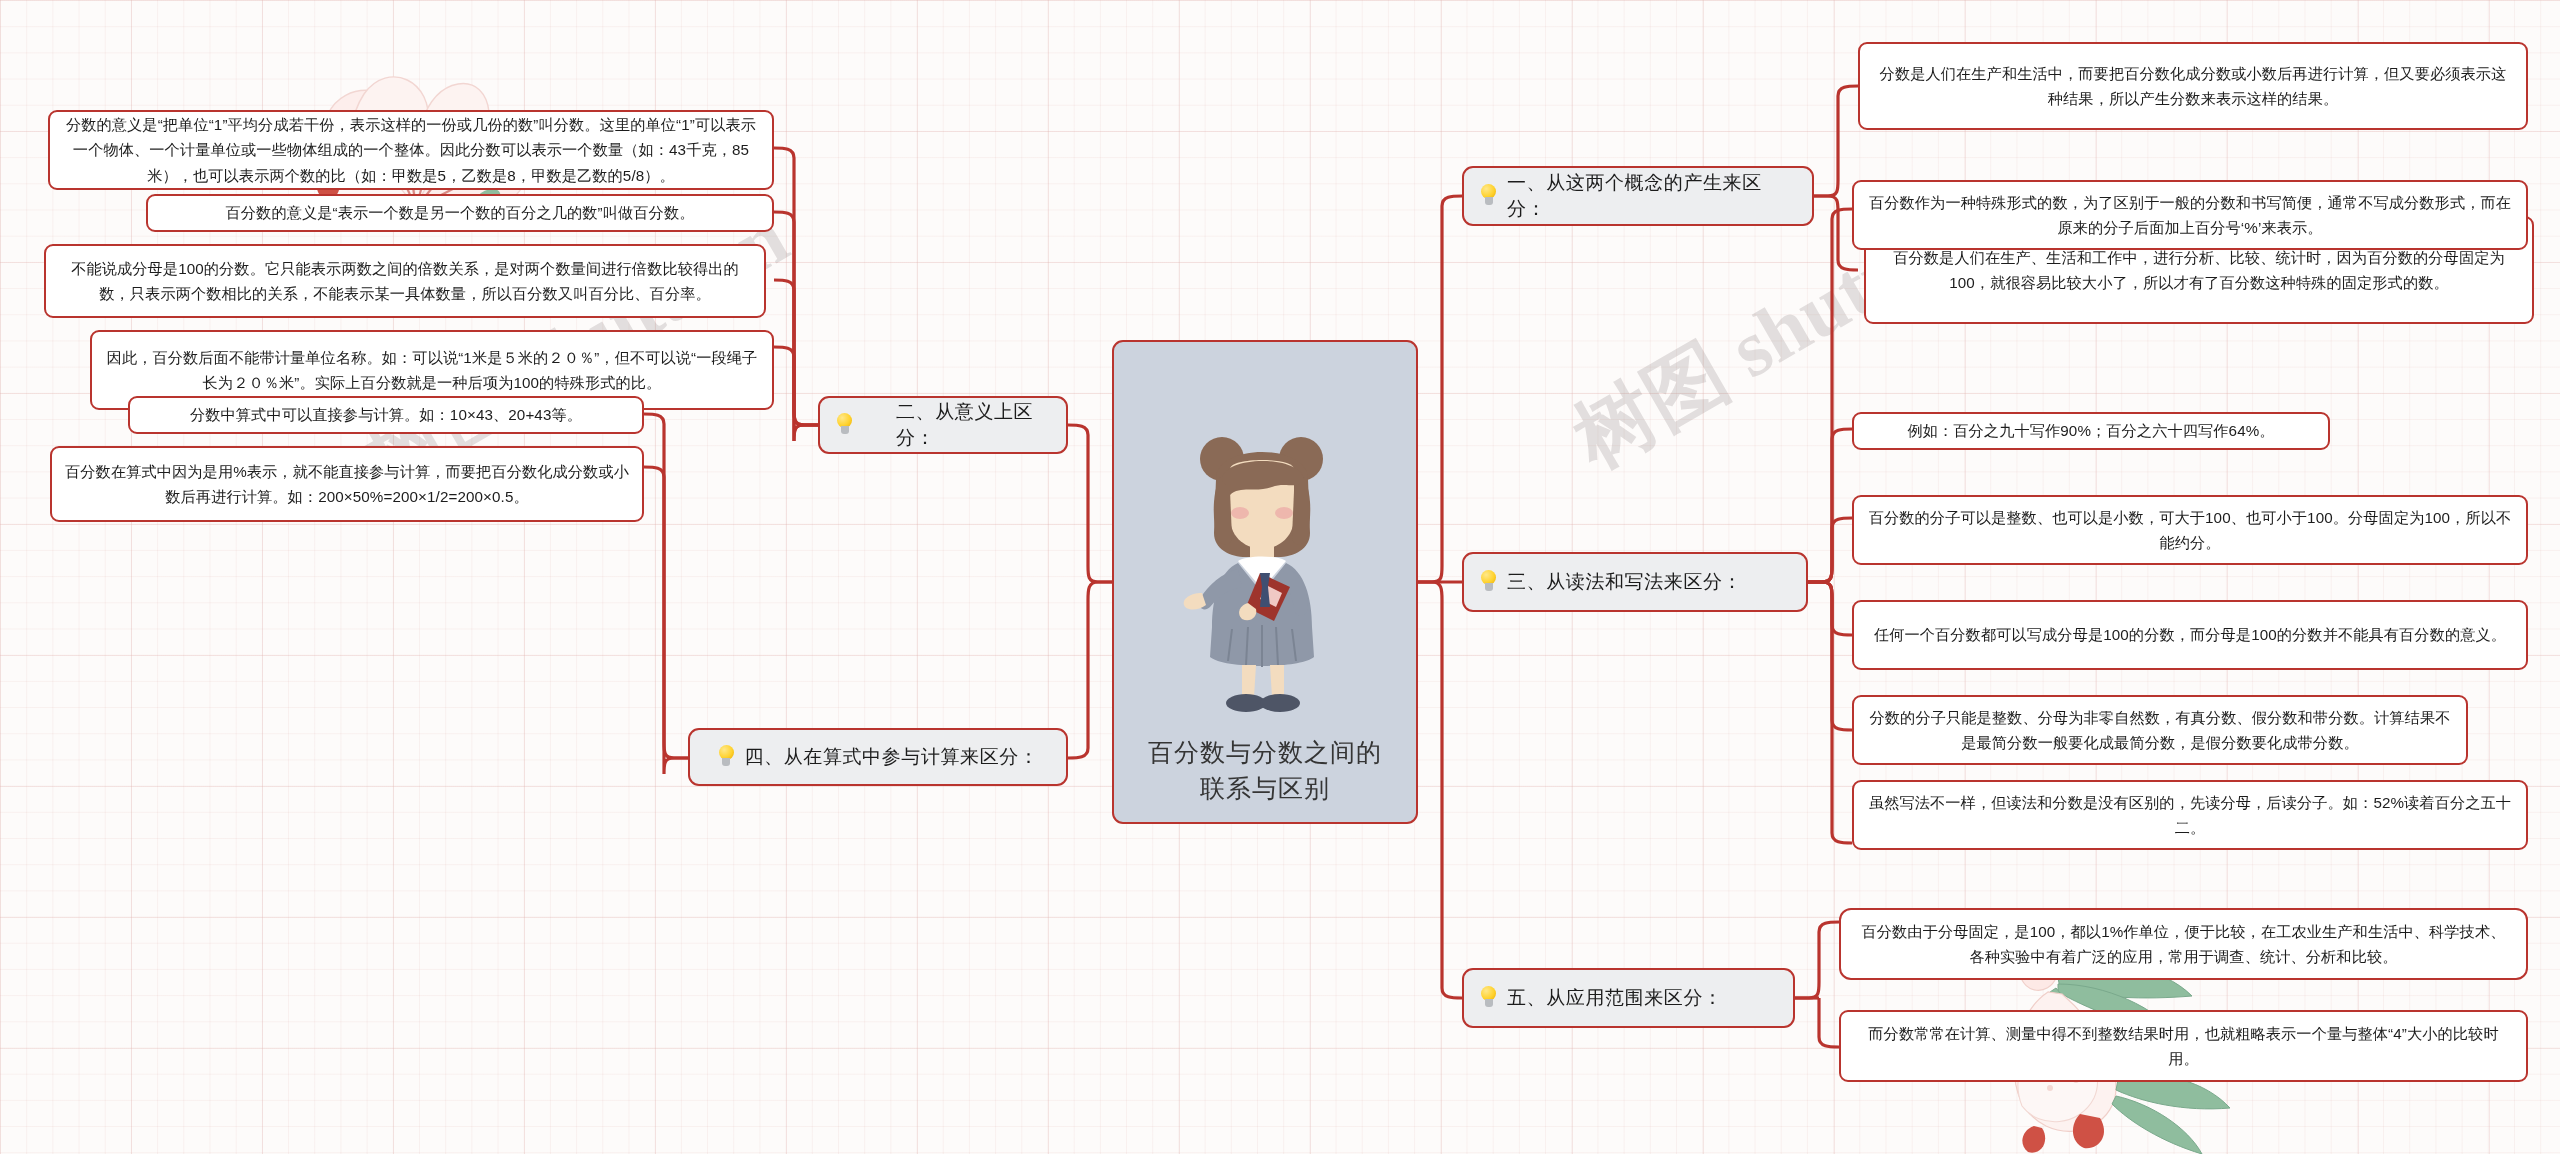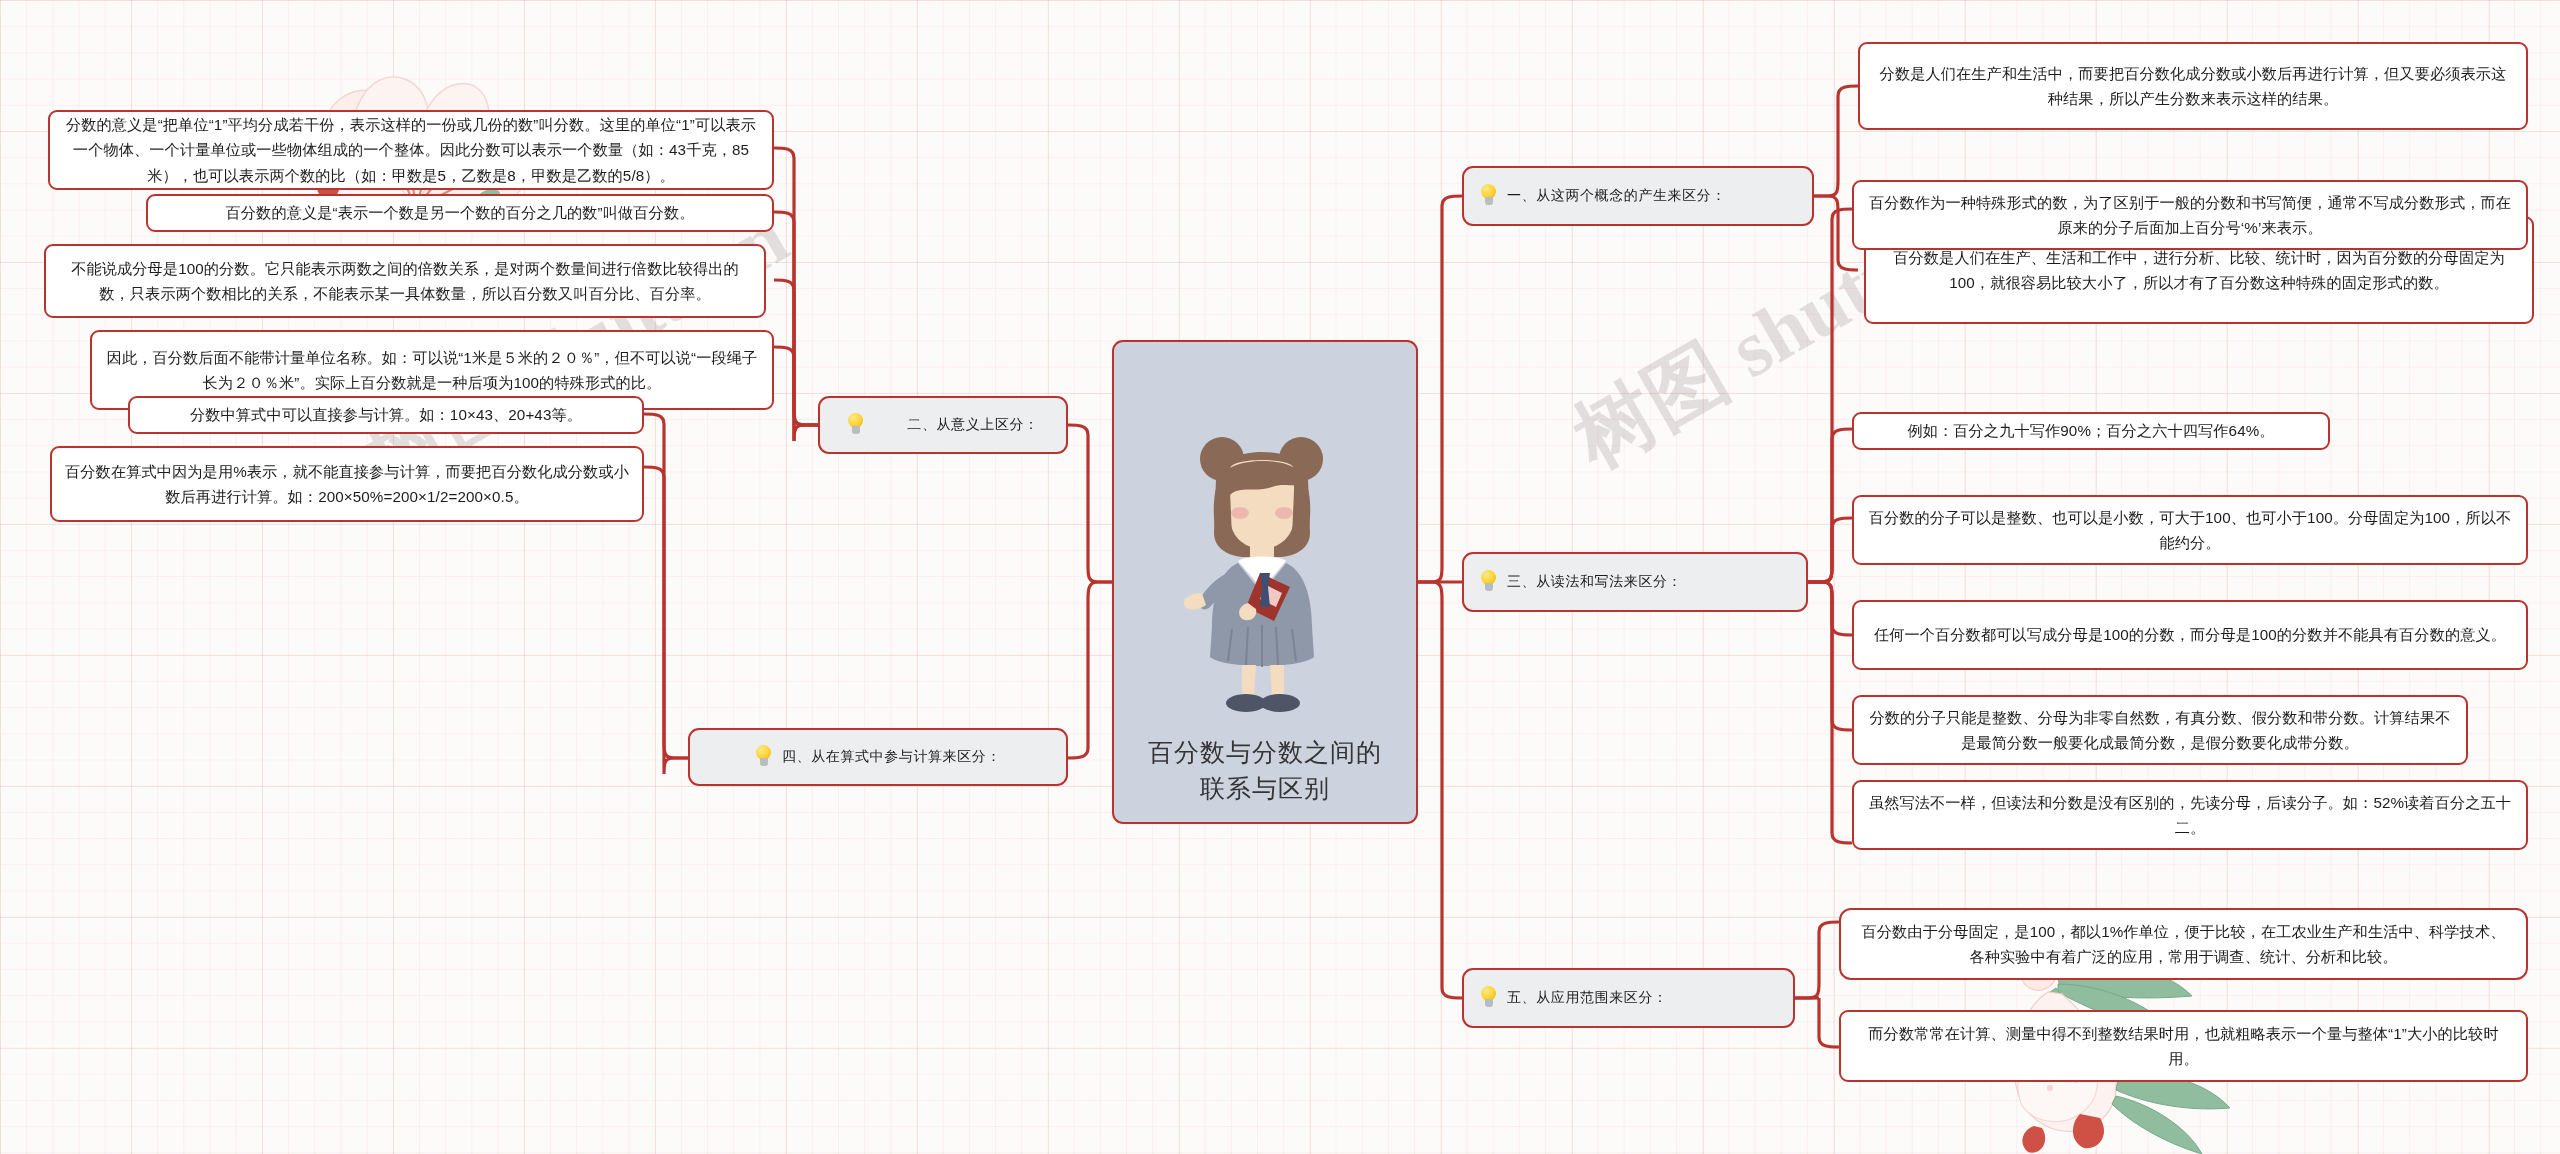--- a/index.html
+++ b/index.html
@@ -72,21 +72,21 @@
   .branch {
     position: absolute;
     box-sizing: border-box;
     background: #edeef0;
     border: 2.2px solid #b9342e;
     border-radius: 11px;
     display: flex;
     align-items: center;
     padding: 0 16px;
     color: #1c1c1c;
-    font-size: 14px;
+    font-size: 19px;
     letter-spacing: 0.6px;
     gap: 10px;
   }
   .branch.right-side { justify-content: flex-start; }
   .branch.left-side  { justify-content: center; }
 
   .bulb {
     position: relative;
     flex: 0 0 auto;
     width: 17px;
@@ -321,15 +321,15 @@
     <span>四、从在算式中参与计算来区分：</span>
   </div>
   <div class="leaf" style="left:128px; top:396px; width:516px; height:38px;">分数中算式中可以直接参与计算。如：10×43、20+43等。</div>
   <div class="leaf" style="left:50px; top:446px; width:594px; height:76px;">百分数在算式中因为是用%表示，就不能直接参与计算，而要把百分数化成分数或小数后再进行计算。如：200×50%=200×1/2=200×0.5。</div>
 
   <div class="branch right-side" style="left:1462px; top:968px; width:333px; height:60px;">
     <span class="bulb"></span>
     <span>五、从应用范围来区分：</span>
   </div>
   <div class="leaf" style="left:1839px; top:908px; width:689px; height:72px;border-radius:12px;">百分数由于分母固定，是100，都以1%作单位，便于比较，在工农业生产和生活中、科学技术、各种实验中有着广泛的应用，常用于调查、统计、分析和比较。</div>
-  <div class="leaf" style="left:1839px; top:1010px; width:689px; height:72px;">而分数常常在计算、测量中得不到整数结果时用，也就粗略表示一个量与整体“1”大小的比较时用。</div>
+  <div class="leaf" style="left:1839px; top:1010px; width:689px; height:72px;">而分数常常在计算、测量中得不到整数结果时用，也就粗略表示一个量与整体“4”大小的比较时用。</div>
 
 </div>
 
 </body></html>

